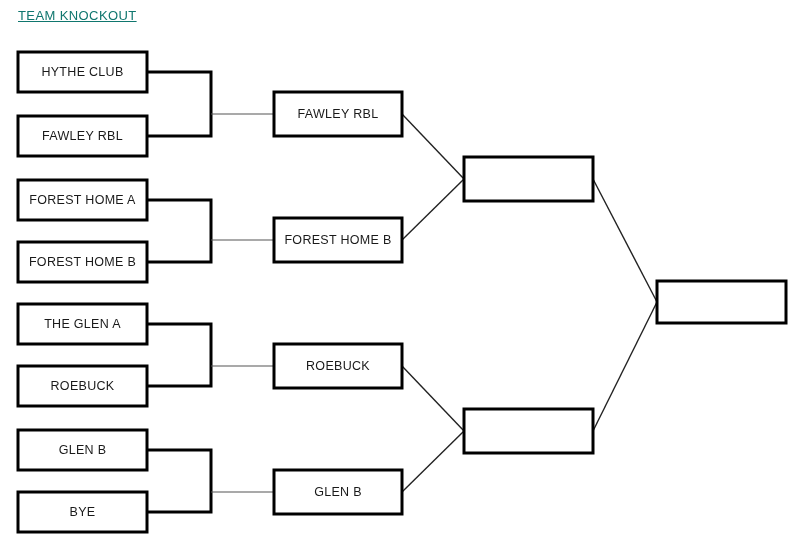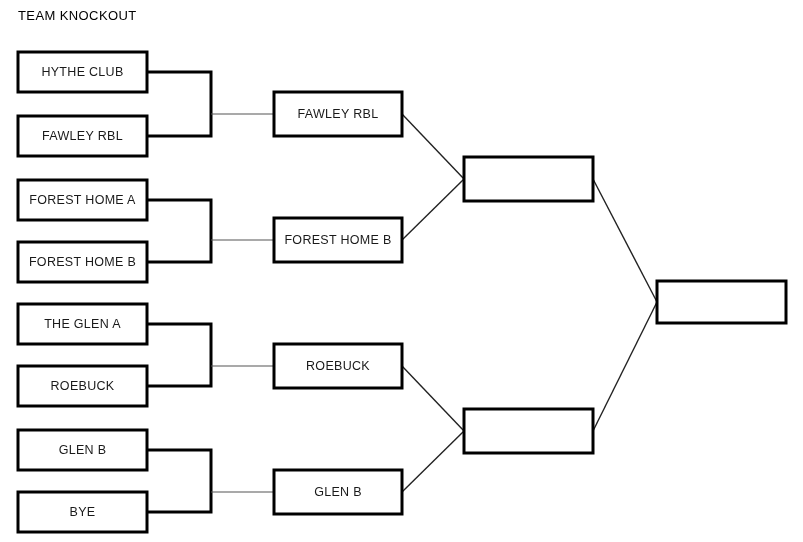--- a/index.html
+++ b/index.html
@@ -20,22 +20,23 @@
     width: 803px;
     height: 542px;
     background: #ffffff;
   }
   #bracket-title {
     position: absolute;
     left: 18px;
     top: 8px;
     font-size: 13px;
     letter-spacing: 0.4px;
-    color: #000000;
+    color: #0f766e;
     white-space: nowrap;
+    text-decoration: underline;
   }
   #bracket-svg {
     position: absolute;
     left: 0;
     top: 0;
     width: 803px;
     height: 542px;
     display: block;
   }
   .slot-rect {

